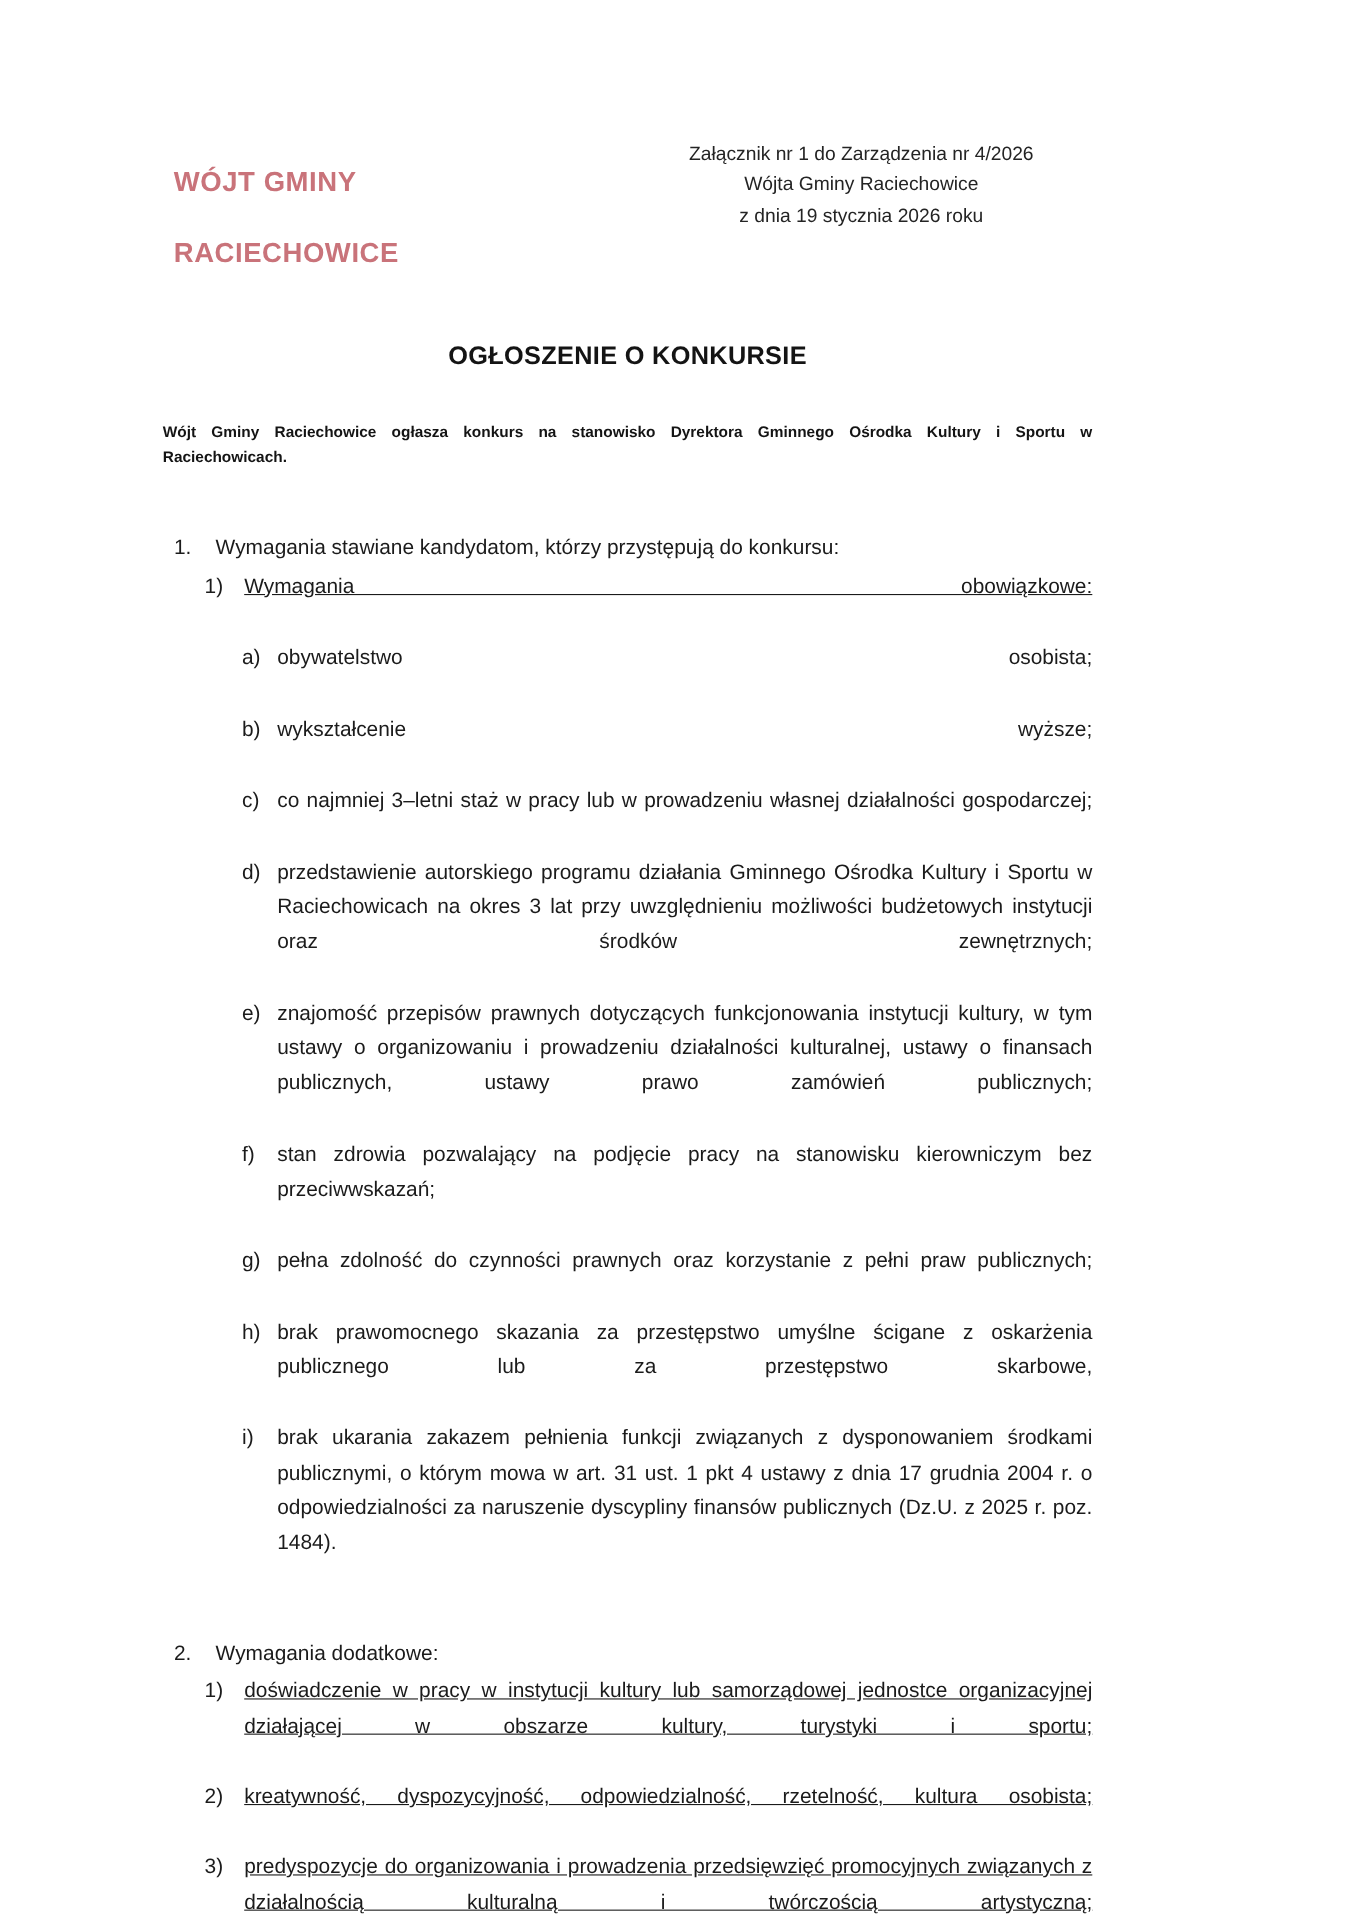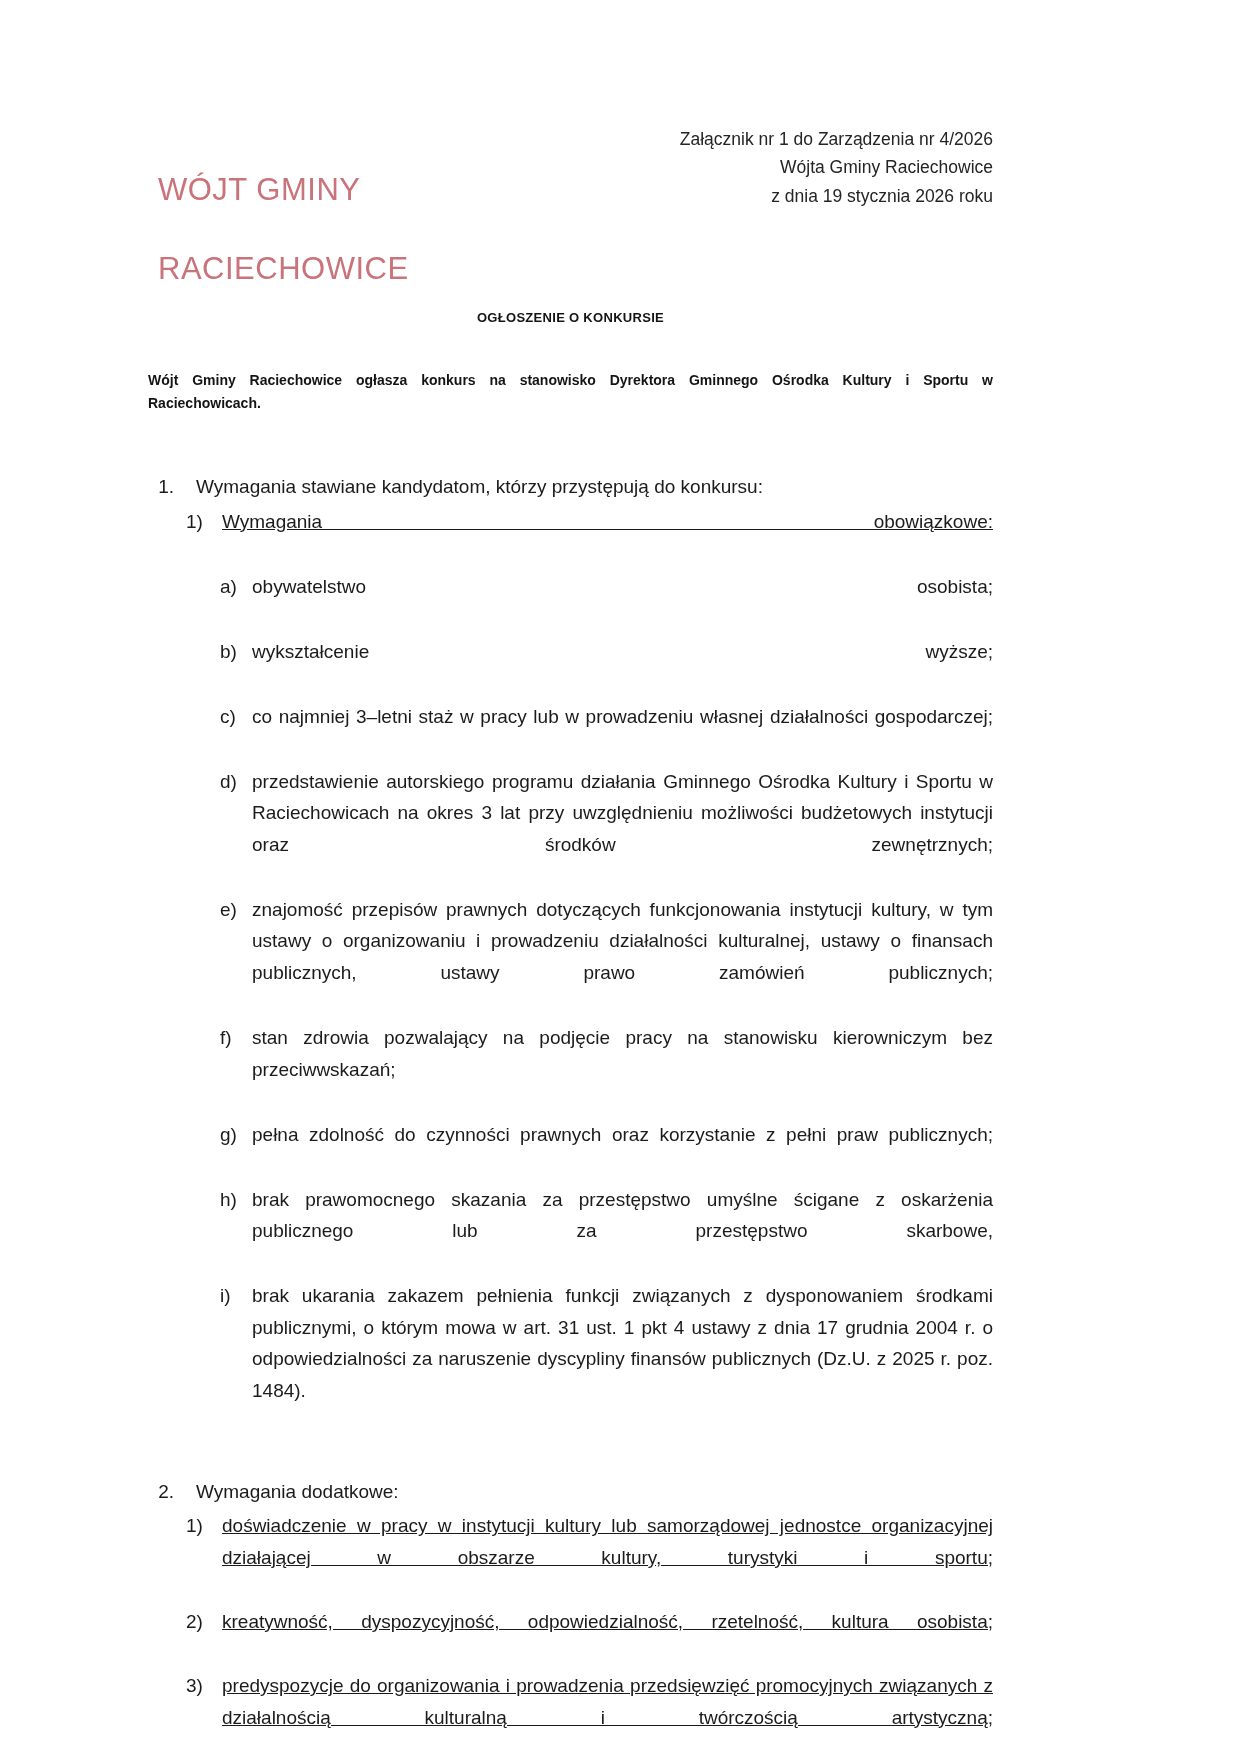--- a/index.html
+++ b/index.html
@@ -31,44 +31,44 @@
 
   
   .header {
     position: relative;
     height: 110px;
     margin-top: 118px;
   }
   .logo {
     position: absolute;
     left: 10px;
-    top: 12px;
+    top: 0;
     color: #c9737a;
-    font-size: 31px;
+    font-size: 25px;
     line-height: 1.28;
     letter-spacing: 0.5px;
-    font-weight: 400;
+    font-weight: 700;
     white-space: pre-line;
   }
   .header-ref {
     position: absolute;
     right: 0;
     top: 7px;
     width: 420px;
-    text-align: right;
+    text-align: center;
     font-size: 17.5px;
     line-height: 1.62;
     color: #242424;
   }
   .header-ref div { white-space: nowrap; }
 
   
   .doc-title {
     text-align: center;
-    font-size: 13px;
+    font-size: 23px;
     font-weight: bold;
     letter-spacing: 0.3px;
     margin-top: 82px;
     color: #141414;
   }
 
   .lead {
     margin-top: 44px;
     font-size: 14px;
     font-weight: bold;

